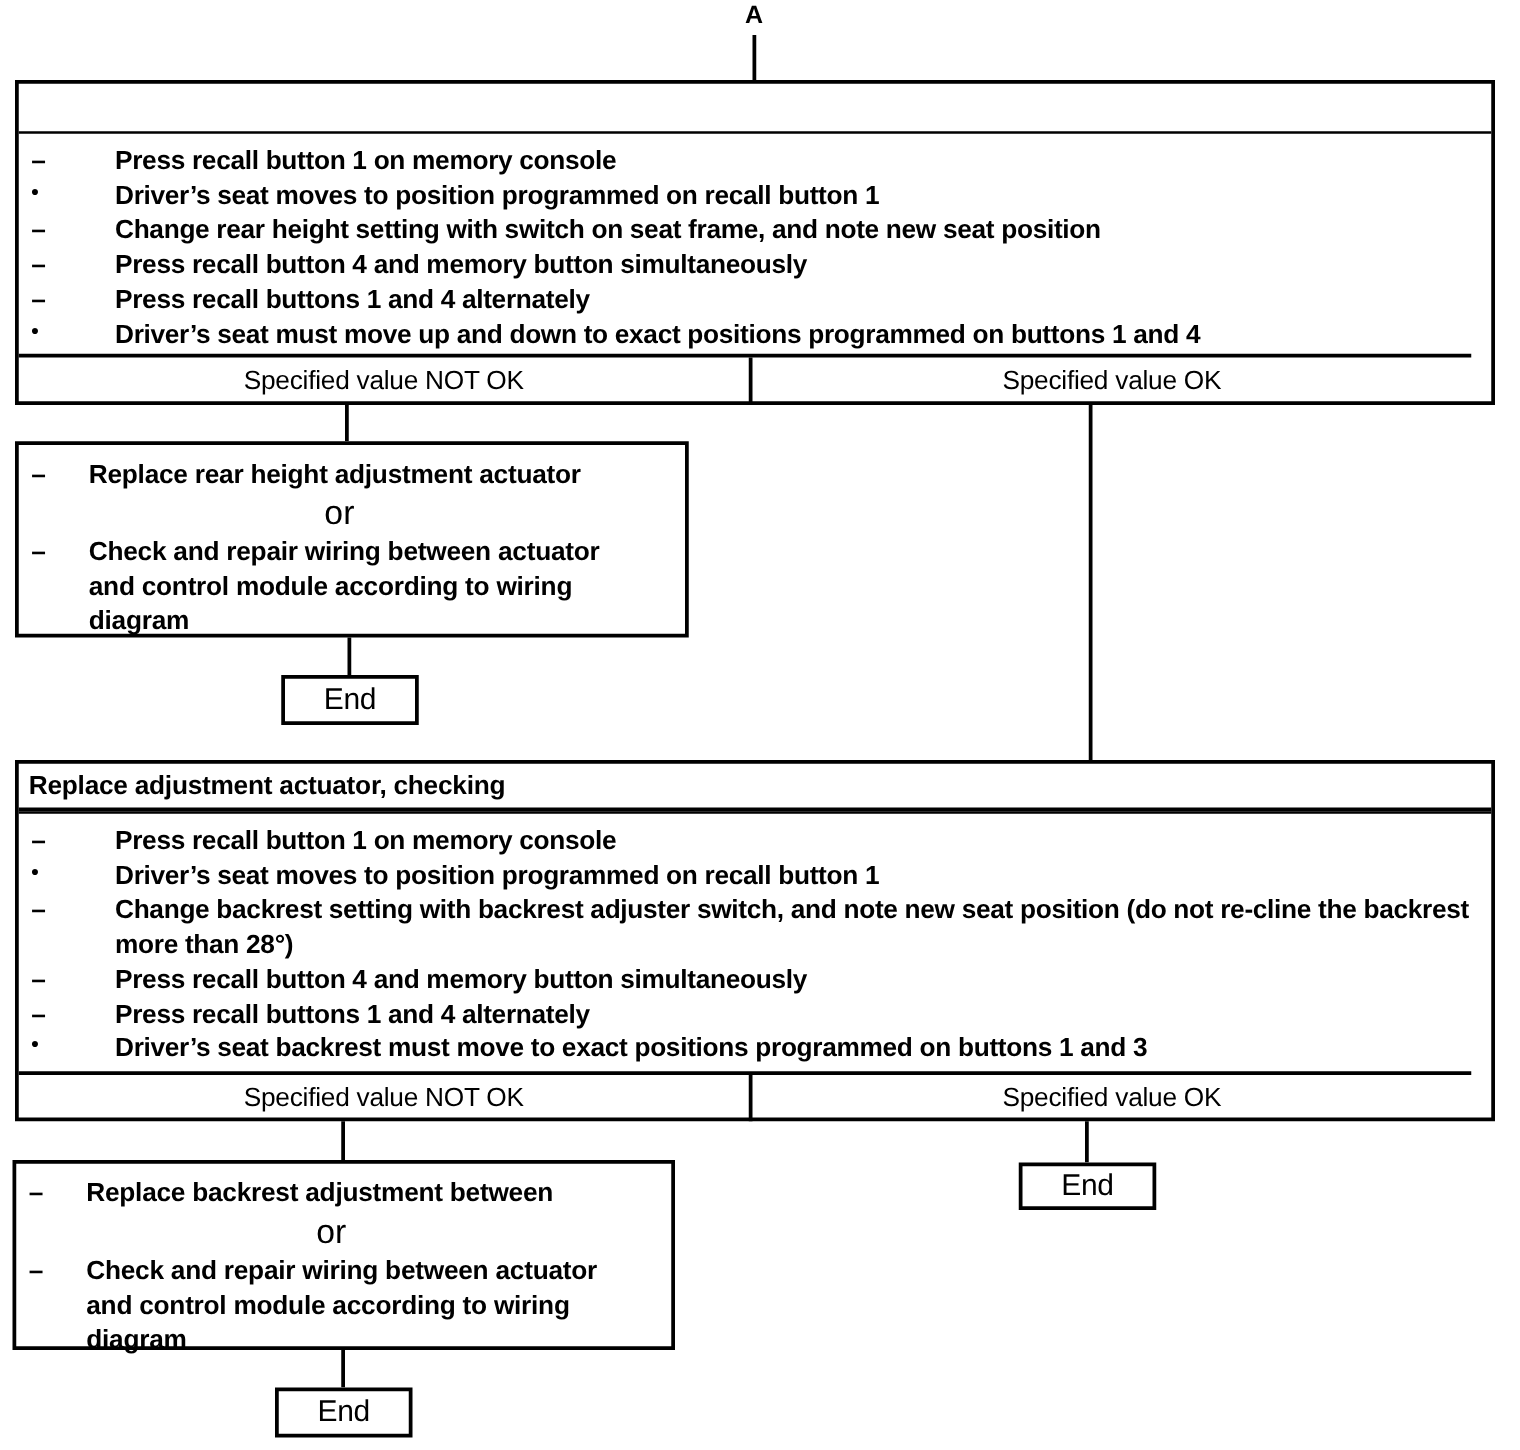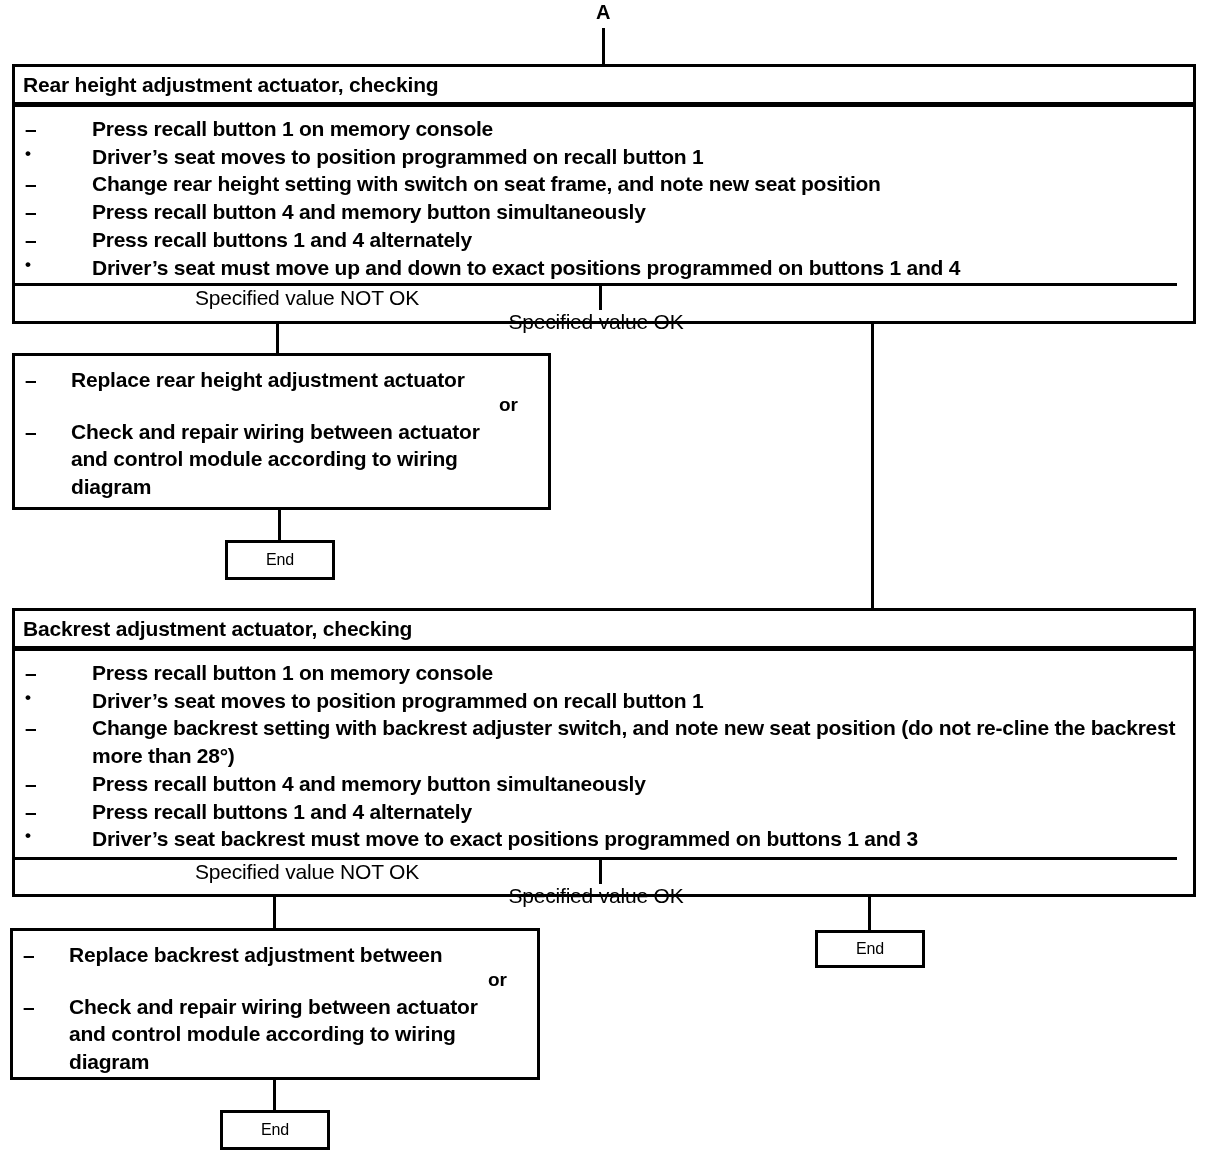--- a/index.html
+++ b/index.html
@@ -86,21 +86,20 @@
   }
 
   
   .decision-row {
     position: absolute;
     left: 0;
     right: 16px;
     display: flex;
     box-sizing: border-box;
     border-top: 3px solid #000;
-    flex-direction: column;
   }
   .decision-cell {
     box-sizing: border-box;
     display: flex;
     align-items: center;
     justify-content: center;
     font-size: 21px;
     letter-spacing: -0.2px;
   }
   .decision-cell.left {
@@ -120,47 +119,46 @@
     letter-spacing: -0.2px;
   }
   .action-line .marker {
     flex: 0 0 24px;
   }
   .action-line .txt {
     flex: 1 1 auto;
     margin-left: 22px;
   }
   .action-or {
-    text-align: right;
-    font-size: 19px;
-    font-weight: bold;
+    text-align: center;
+    font-size: 27px;
+    font-weight: normal;
     line-height: 1.30;
     padding-right: 18px;
   }
 
   
   .end-box {
     display: flex;
     align-items: center;
     justify-content: center;
-    font-size: 16px;
+    font-size: 24px;
     letter-spacing: -0.2px;
   }
 </style>
 </head>
 <body>
 
 <div id="canvas">
 
   <div class="entry-label" style="left:596px; top:2px;">A</div>
   <div class="vline" style="left:602px; top:28px; height:38px;"></div>
 
   <div class="box" style="left:12px; top:64px; width:1184px; height:260px;">
 
-    <div class="proc-title" style="height:38px;">Rear height adjustment actuator, checking</div>
 
     <div class="proc-body" style="top:38px; height:178px;">
 
       <div class="step">
         <span class="marker">–</span>
         <span class="txt">Press recall button 1 on memory console</span>
       </div>
       <div class="step">
         <span class="marker bullet">•</span>
         <span class="txt">Driver’s seat moves to position programmed on recall button 1</span>
@@ -207,21 +205,21 @@
       </span>
     </div>
   </div>
 
   <div class="vline" style="left:278px; top:510px; height:30px;"></div>
 
   <div class="box end-box" style="left:225px; top:540px; width:110px; height:40px;">End</div>
 
   <div class="box" style="left:12px; top:608px; width:1184px; height:289px;">
 
-    <div class="proc-title" style="height:38px;">Backrest adjustment actuator, checking</div>
+    <div class="proc-title" style="height:38px;">Replace adjustment actuator, checking</div>
 
     <div class="proc-body" style="top:38px; height:208px;">
 
       <div class="step">
         <span class="marker">–</span>
         <span class="txt">Press recall button 1 on memory console</span>
       </div>
       <div class="step">
         <span class="marker bullet">•</span>
         <span class="txt">Driver’s seat moves to position programmed on recall button 1</span>

